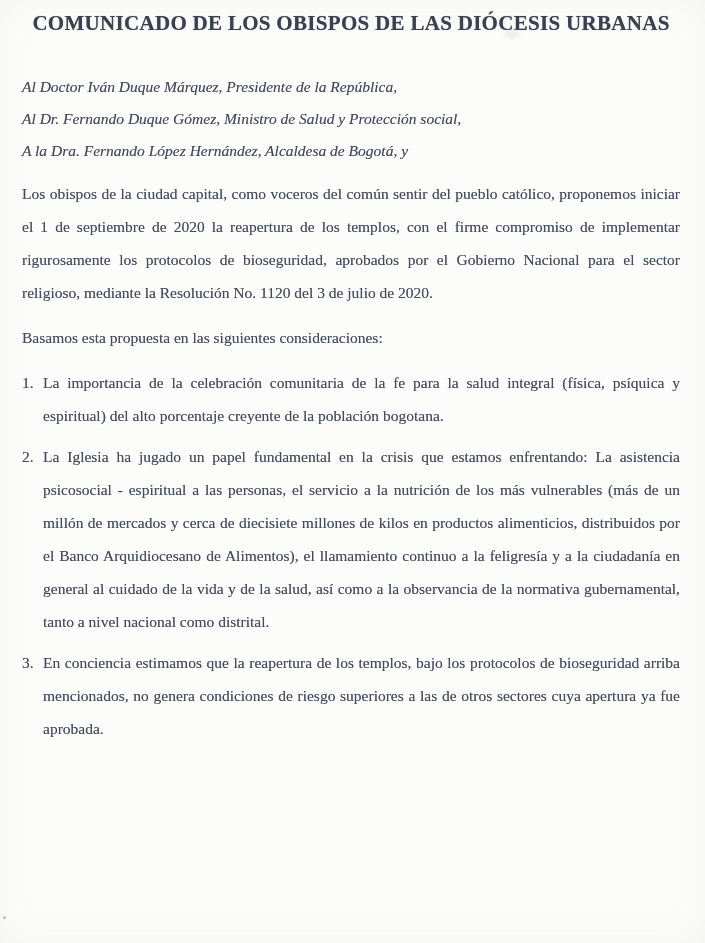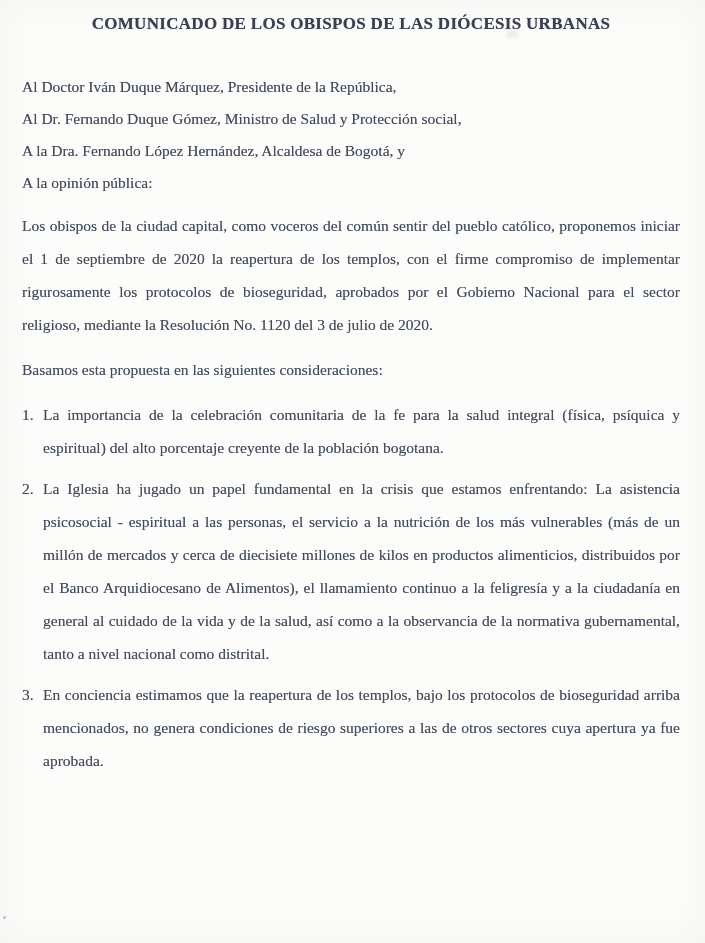--- a/index.html
+++ b/index.html
@@ -20,29 +20,30 @@
     font-family: "Liberation Serif", "DejaVu Serif", serif;
     color: var(--ink);
     font-size: 15.5px;
     text-shadow: 0 0 0.6px rgba(67, 76, 94, 0.55);
     box-shadow: inset 0 0 40px rgba(120,120,115,0.06);
   }
   .doc-title {
     text-align: center;
     font-weight: 700;
     color: var(--ink-strong);
-    font-size: 17px;
+    font-size: 21px;
     line-height: 35px;
     letter-spacing: 0.3px;
     margin-bottom: 30px;
     text-shadow: 0 0 0.7px rgba(57, 64, 79, 0.6);
   }
   .recipients {
     line-height: 32px;
     margin-bottom: 10px;
+    font-style: italic;
   }
   .para {
     text-align: justify;
     line-height: 33px;
     margin-bottom: 12px;
   }
   .intro-line {
     line-height: 33px;
     margin-bottom: 12px;
   }
@@ -89,21 +90,20 @@
   <div class="scan-smudge"></div>
 
   <div class="doc-title">
     <div>COMUNICADO DE LOS OBISPOS DE LAS DIÓCESIS URBANAS</div>
   </div>
 
   <div class="recipients">
     <div>Al Doctor Iván Duque Márquez, Presidente de la República,</div>
     <div>Al Dr. Fernando Duque Gómez, Ministro de Salud y Protección social,</div>
     <div>A la Dra. Fernando López Hernández, Alcaldesa de Bogotá, y</div>
-    <div>A la opinión pública:</div>
   </div>
 
   <p class="para">Los obispos de la ciudad capital, como voceros del común sentir del pueblo católico, proponemos iniciar el 1 de septiembre de 2020 la reapertura de los templos, con el firme compromiso de implementar rigurosamente los protocolos de bioseguridad, aprobados por el Gobierno Nacional para el sector religioso, mediante la Resolución No. 1120 del 3 de julio de 2020.</p>
 
   <p class="intro-line">Basamos esta propuesta en las siguientes consideraciones:</p>
 
   <div>
     <div class="consideration">
       <span class="num">1.</span>
       <span class="item-text">La importancia de la celebración comunitaria de la fe para la salud integral (física, psíquica y espiritual) del alto porcentaje creyente de la población bogotana.</span>

